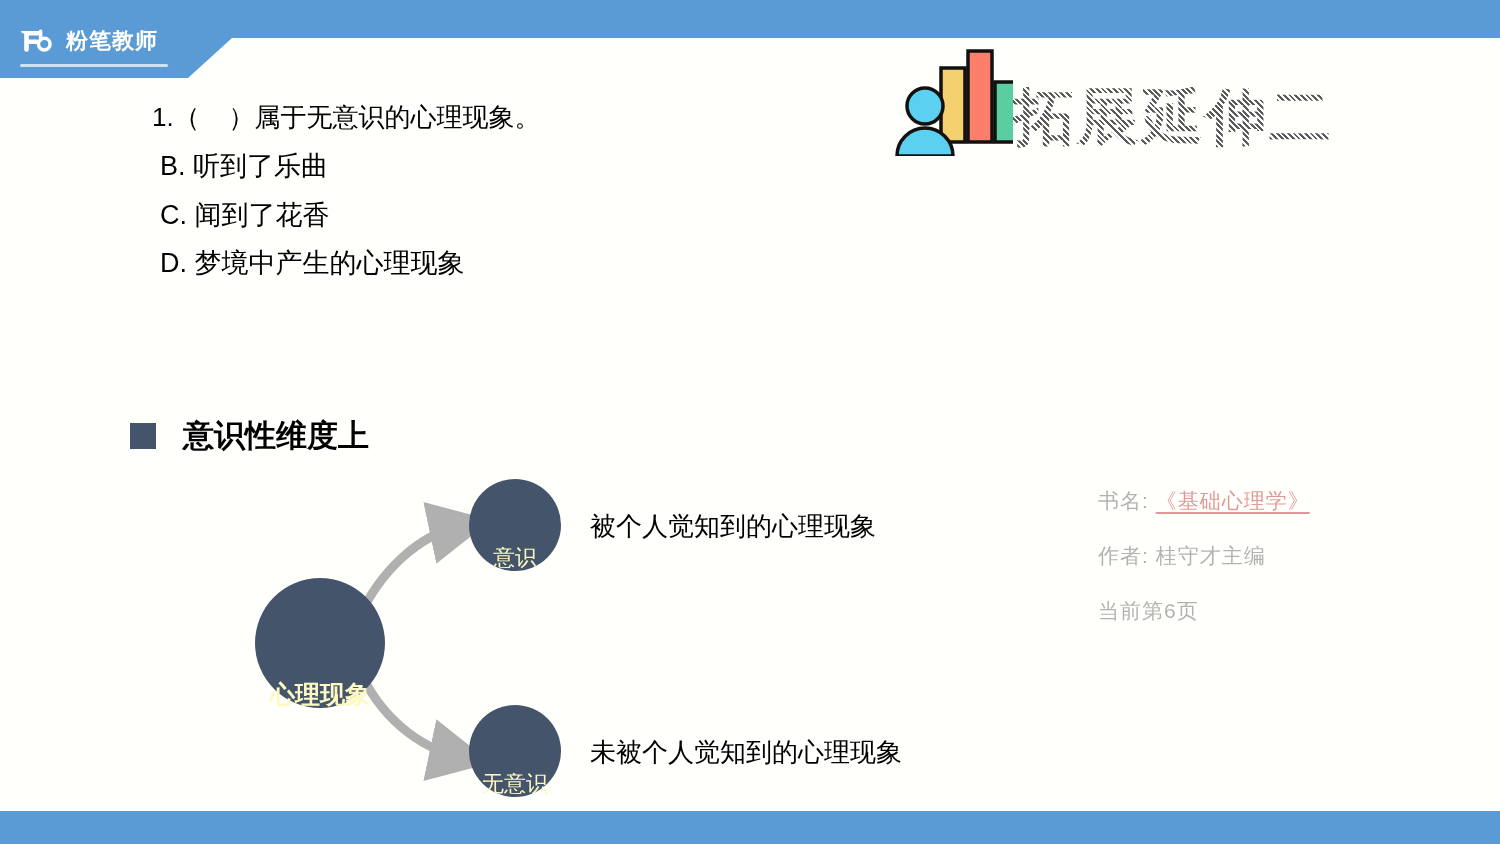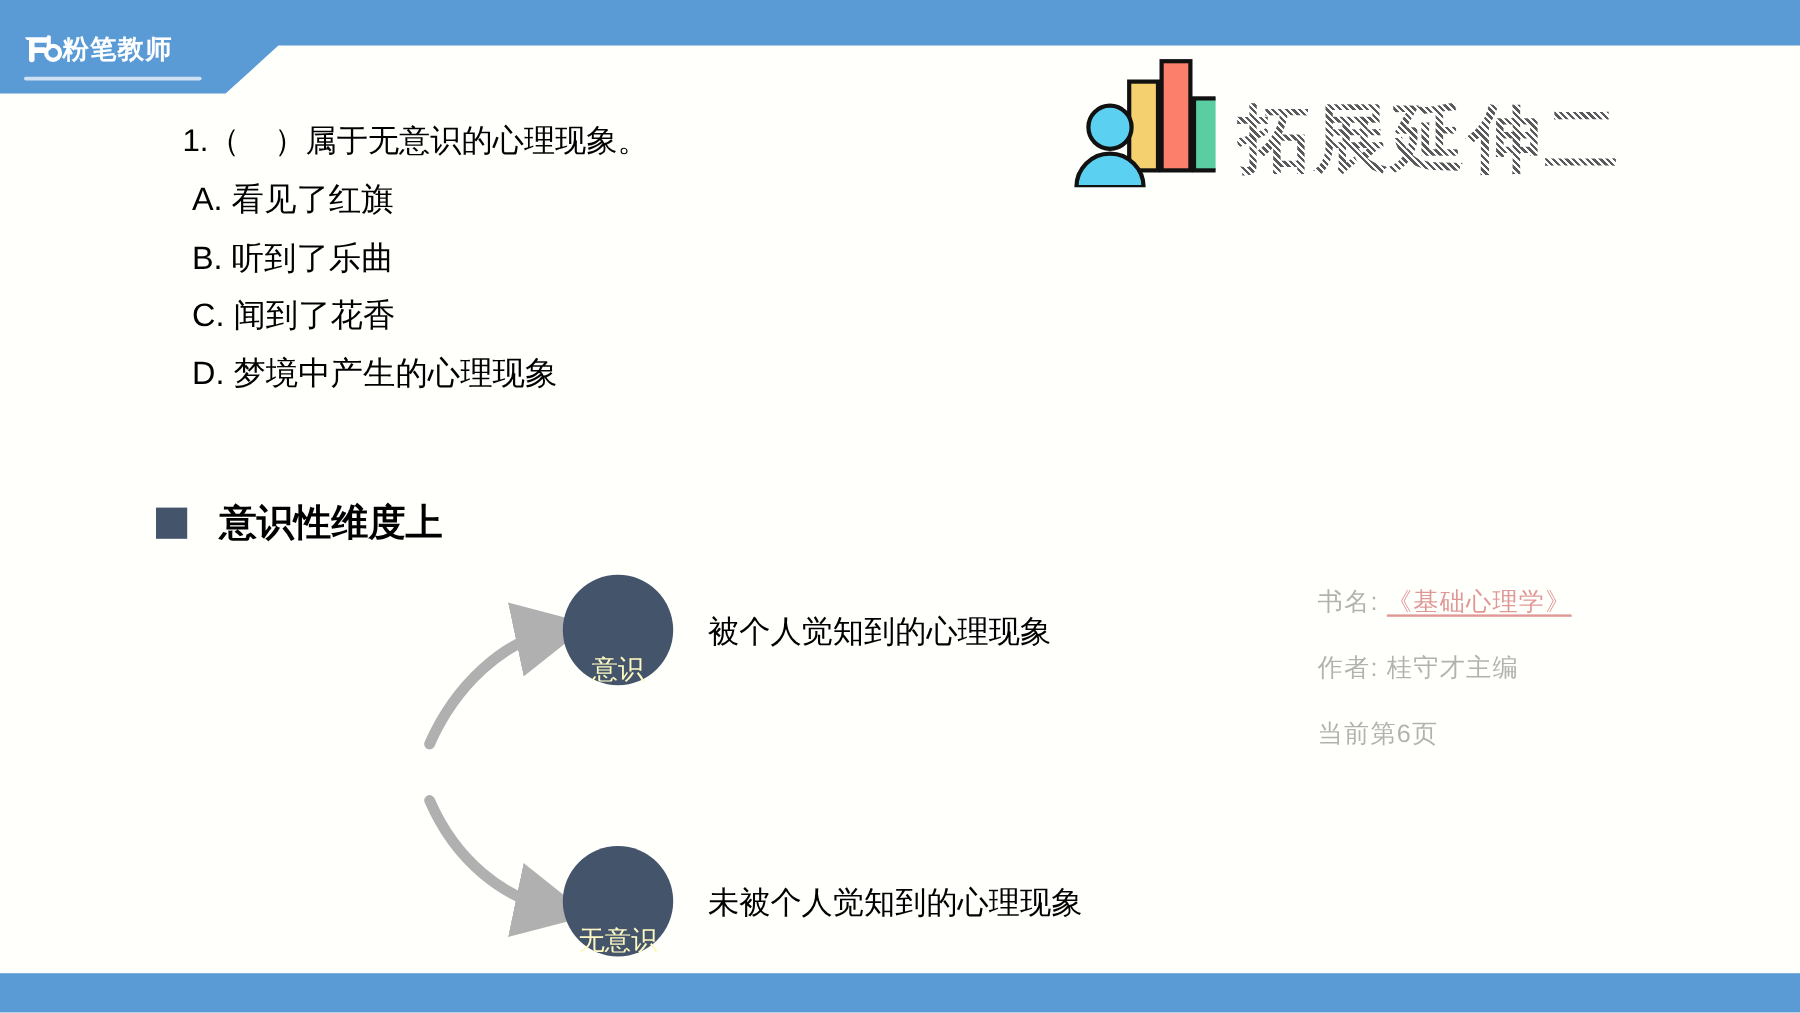--- a/index.html
+++ b/index.html
@@ -26,21 +26,21 @@
     width: 1500px;
     height: 80px;
     pointer-events: none;
   }
   .logo-wrap {
     position: absolute;
     left: 18px;
     top: 26px;
     display: flex;
     align-items: center;
-    gap: 0;
+    gap: 14px;
   }
   .logo-mark {
     width: 34px;
     height: 30px;
   }
   .logo-text {
     color: #ffffff;
     font-size: 22px;
     font-weight: bold;
     letter-spacing: 1px;
@@ -67,21 +67,20 @@
     background: #5b9bd5;
   }
 
   
   .header-title-block {
     position: absolute;
     left: 895px;
     top: 46px;
     display: flex;
     align-items: flex-end;
-    gap: 18px;
   }
   .header-icon { width: 118px; height: 110px; display:block; }
   .header-title {
     font-size: 62px;
     font-weight: bold;
     letter-spacing: 2px;
     line-height: 1;
     margin-bottom: 4px;
     color: #8d8d8d;
     -webkit-text-stroke: 0px;
@@ -254,21 +253,20 @@
       <path d="M2,110 a28,28 0 0 1 56,0 Z" fill="#5bd0f0" stroke="#111" stroke-width="3.5"></path>
     </svg>
     <div class="title-stack">
       <div class="header-title-outline">拓展延伸二</div>
       <div class="header-title">拓展延伸二</div>
     </div>
   </div>
 
   <div class="question-block">
     <div class="q-stem">1.（    ）属于无意识的心理现象。</div>
-    <div class="q-option">A. 看见了红旗</div>
     <div class="q-option">B. 听到了乐曲</div>
     <div class="q-option">C. 闻到了花香</div>
     <div class="q-option">D. 梦境中产生的心理现象</div>
   </div>
 
   <div class="section-heading">
     <span class="section-bullet"></span>
     <span class="section-heading-text">意识性维度上</span>
   </div>
 
@@ -279,20 +277,23 @@
         <marker id="ah" markerWidth="7" markerHeight="7" refX="3.2" refY="3.5" orient="auto">
           <path d="M0,0 L7,3.5 L0,7 Z" fill="#b0b0b0"></path>
         </marker>
       </defs>
 
       <path d="M128,160 C150,110 190,75 228,67" fill="none" stroke="#b0b0b0" stroke-width="9" stroke-linecap="round" marker-end="url(#ah)"></path>
 
       <path d="M128,207 C150,258 190,288 228,296" fill="none" stroke="#b0b0b0" stroke-width="9" stroke-linecap="round" marker-end="url(#ah)"></path>
     </svg>
 
+    <div class="node node-main">
+      <span>心理现象</span>
+    </div>
 
     <div class="node node-leaf node-top">
       <span>意识</span>
     </div>
 
     <div class="node node-leaf node-bottom">
       <span>无意识</span>
     </div>
 
     <div class="node-desc desc-top">被个人觉知到的心理现象</div>

